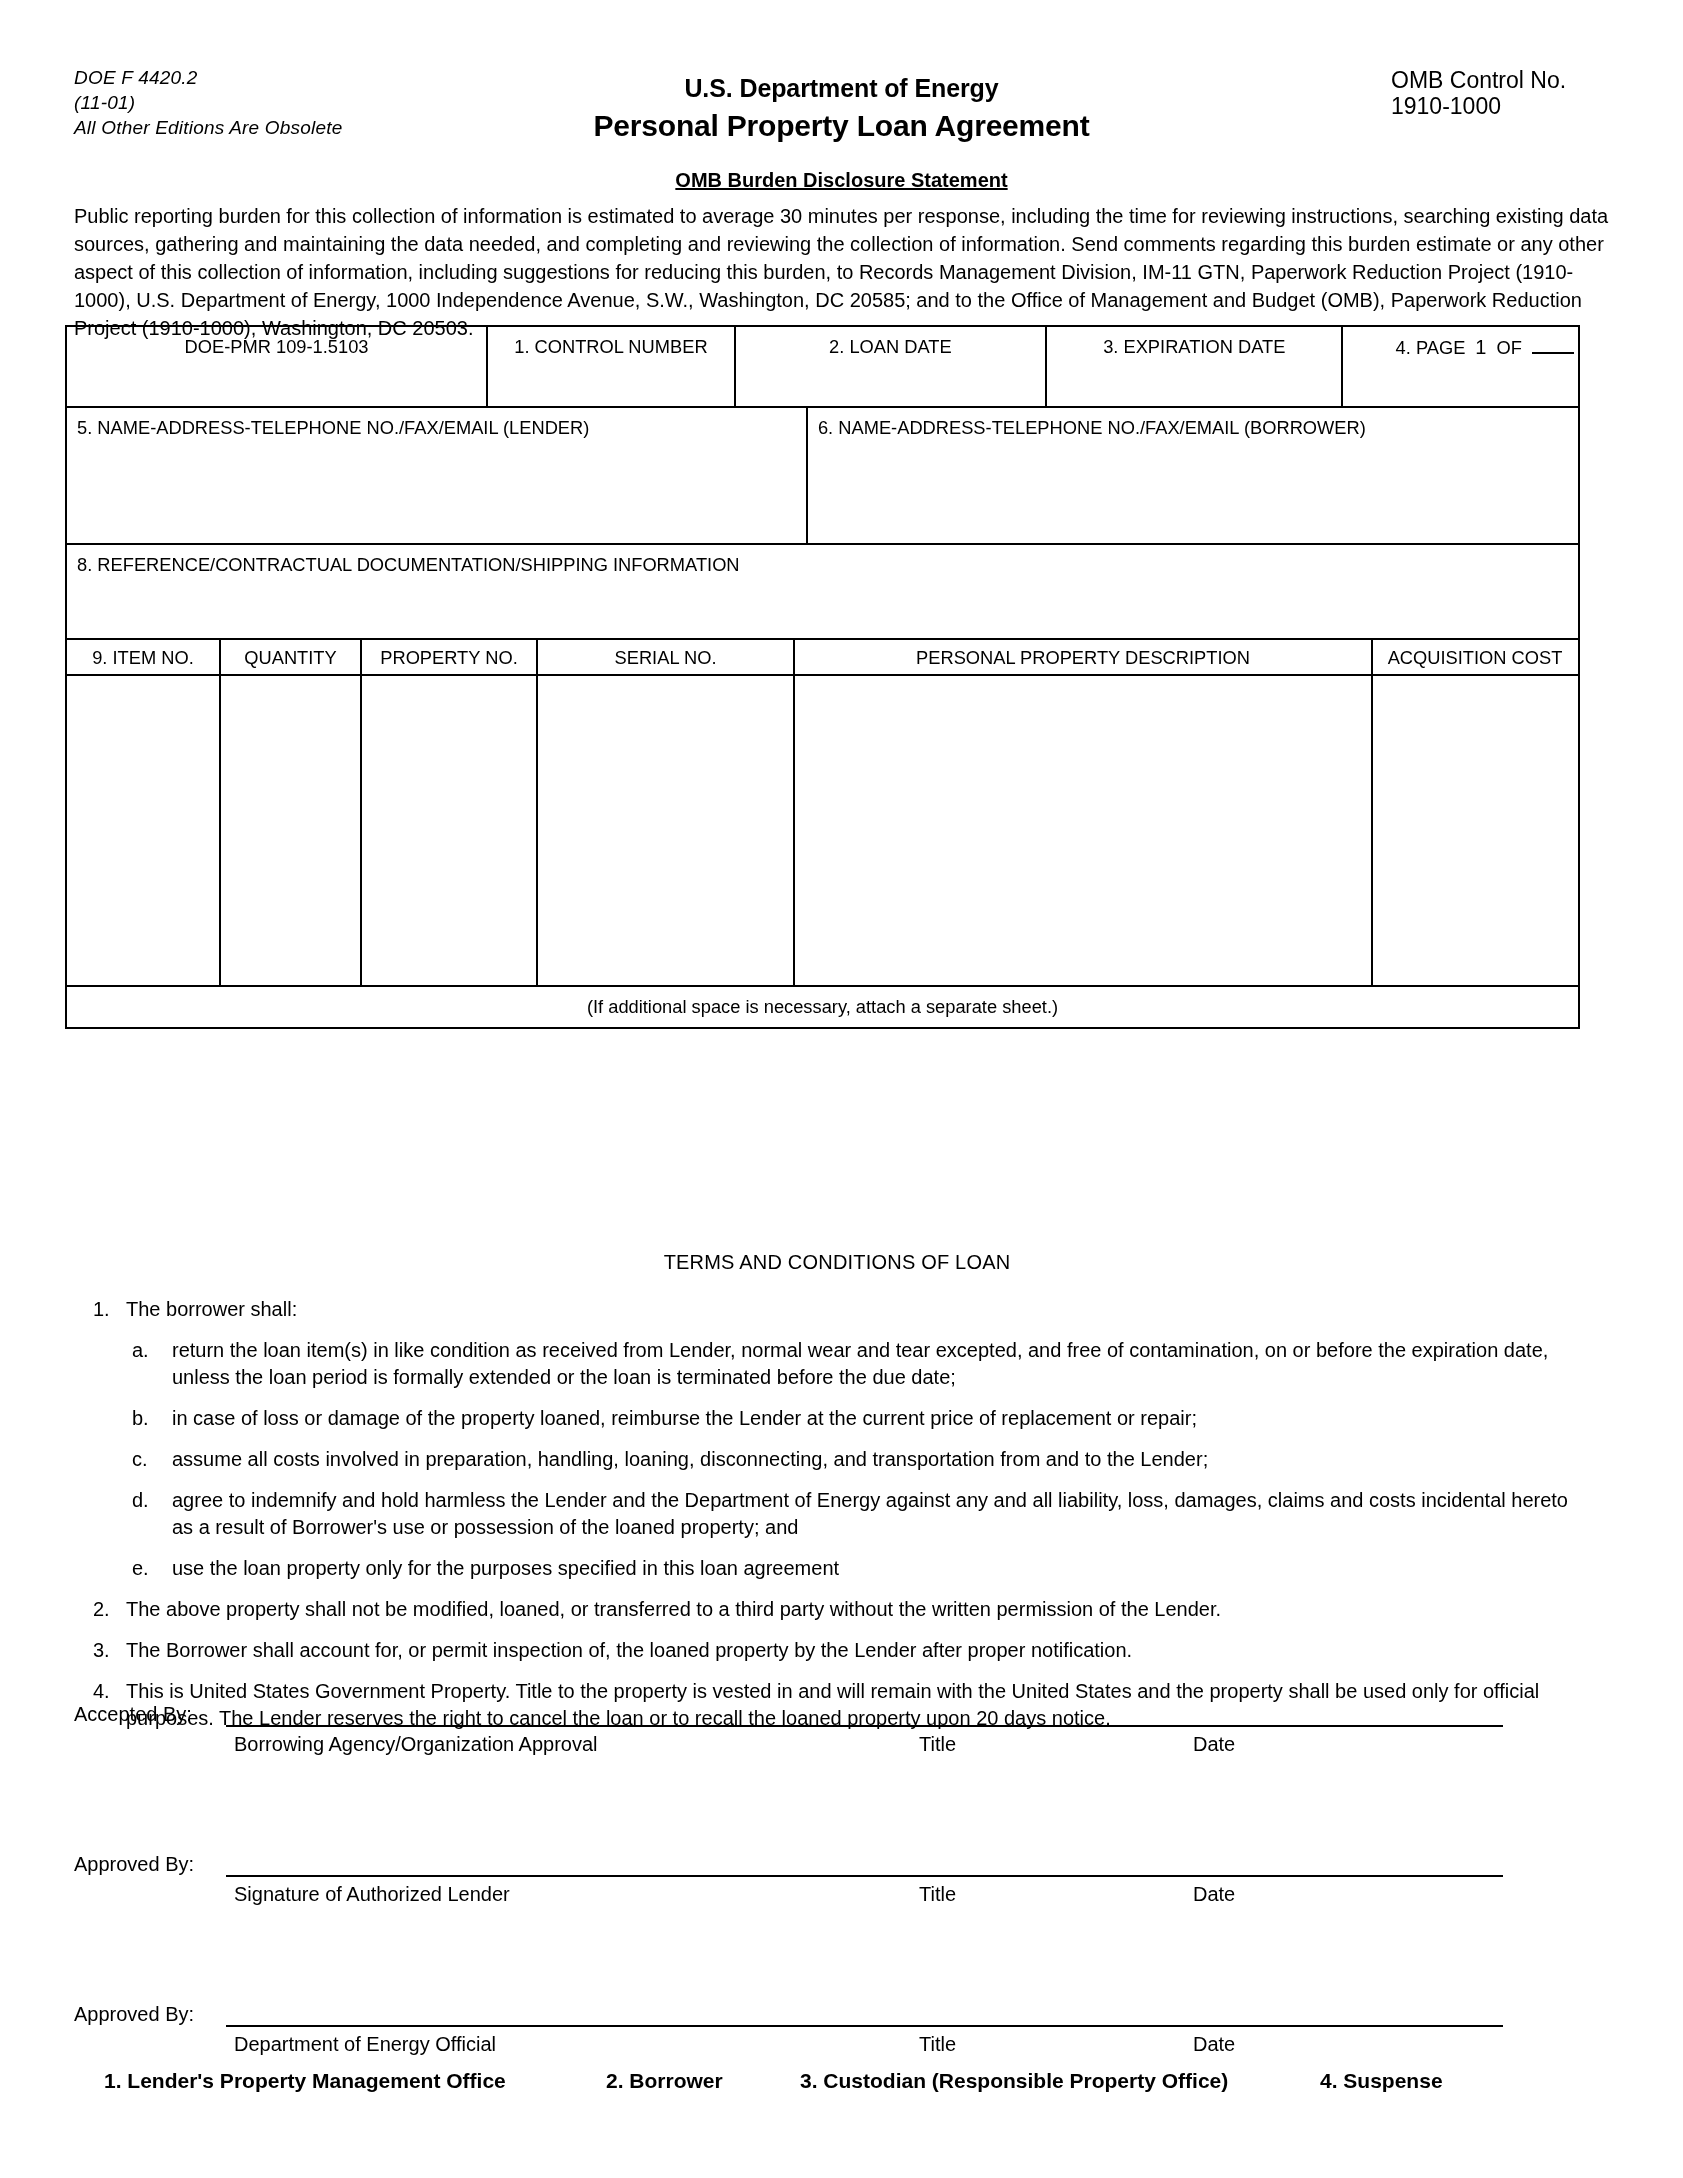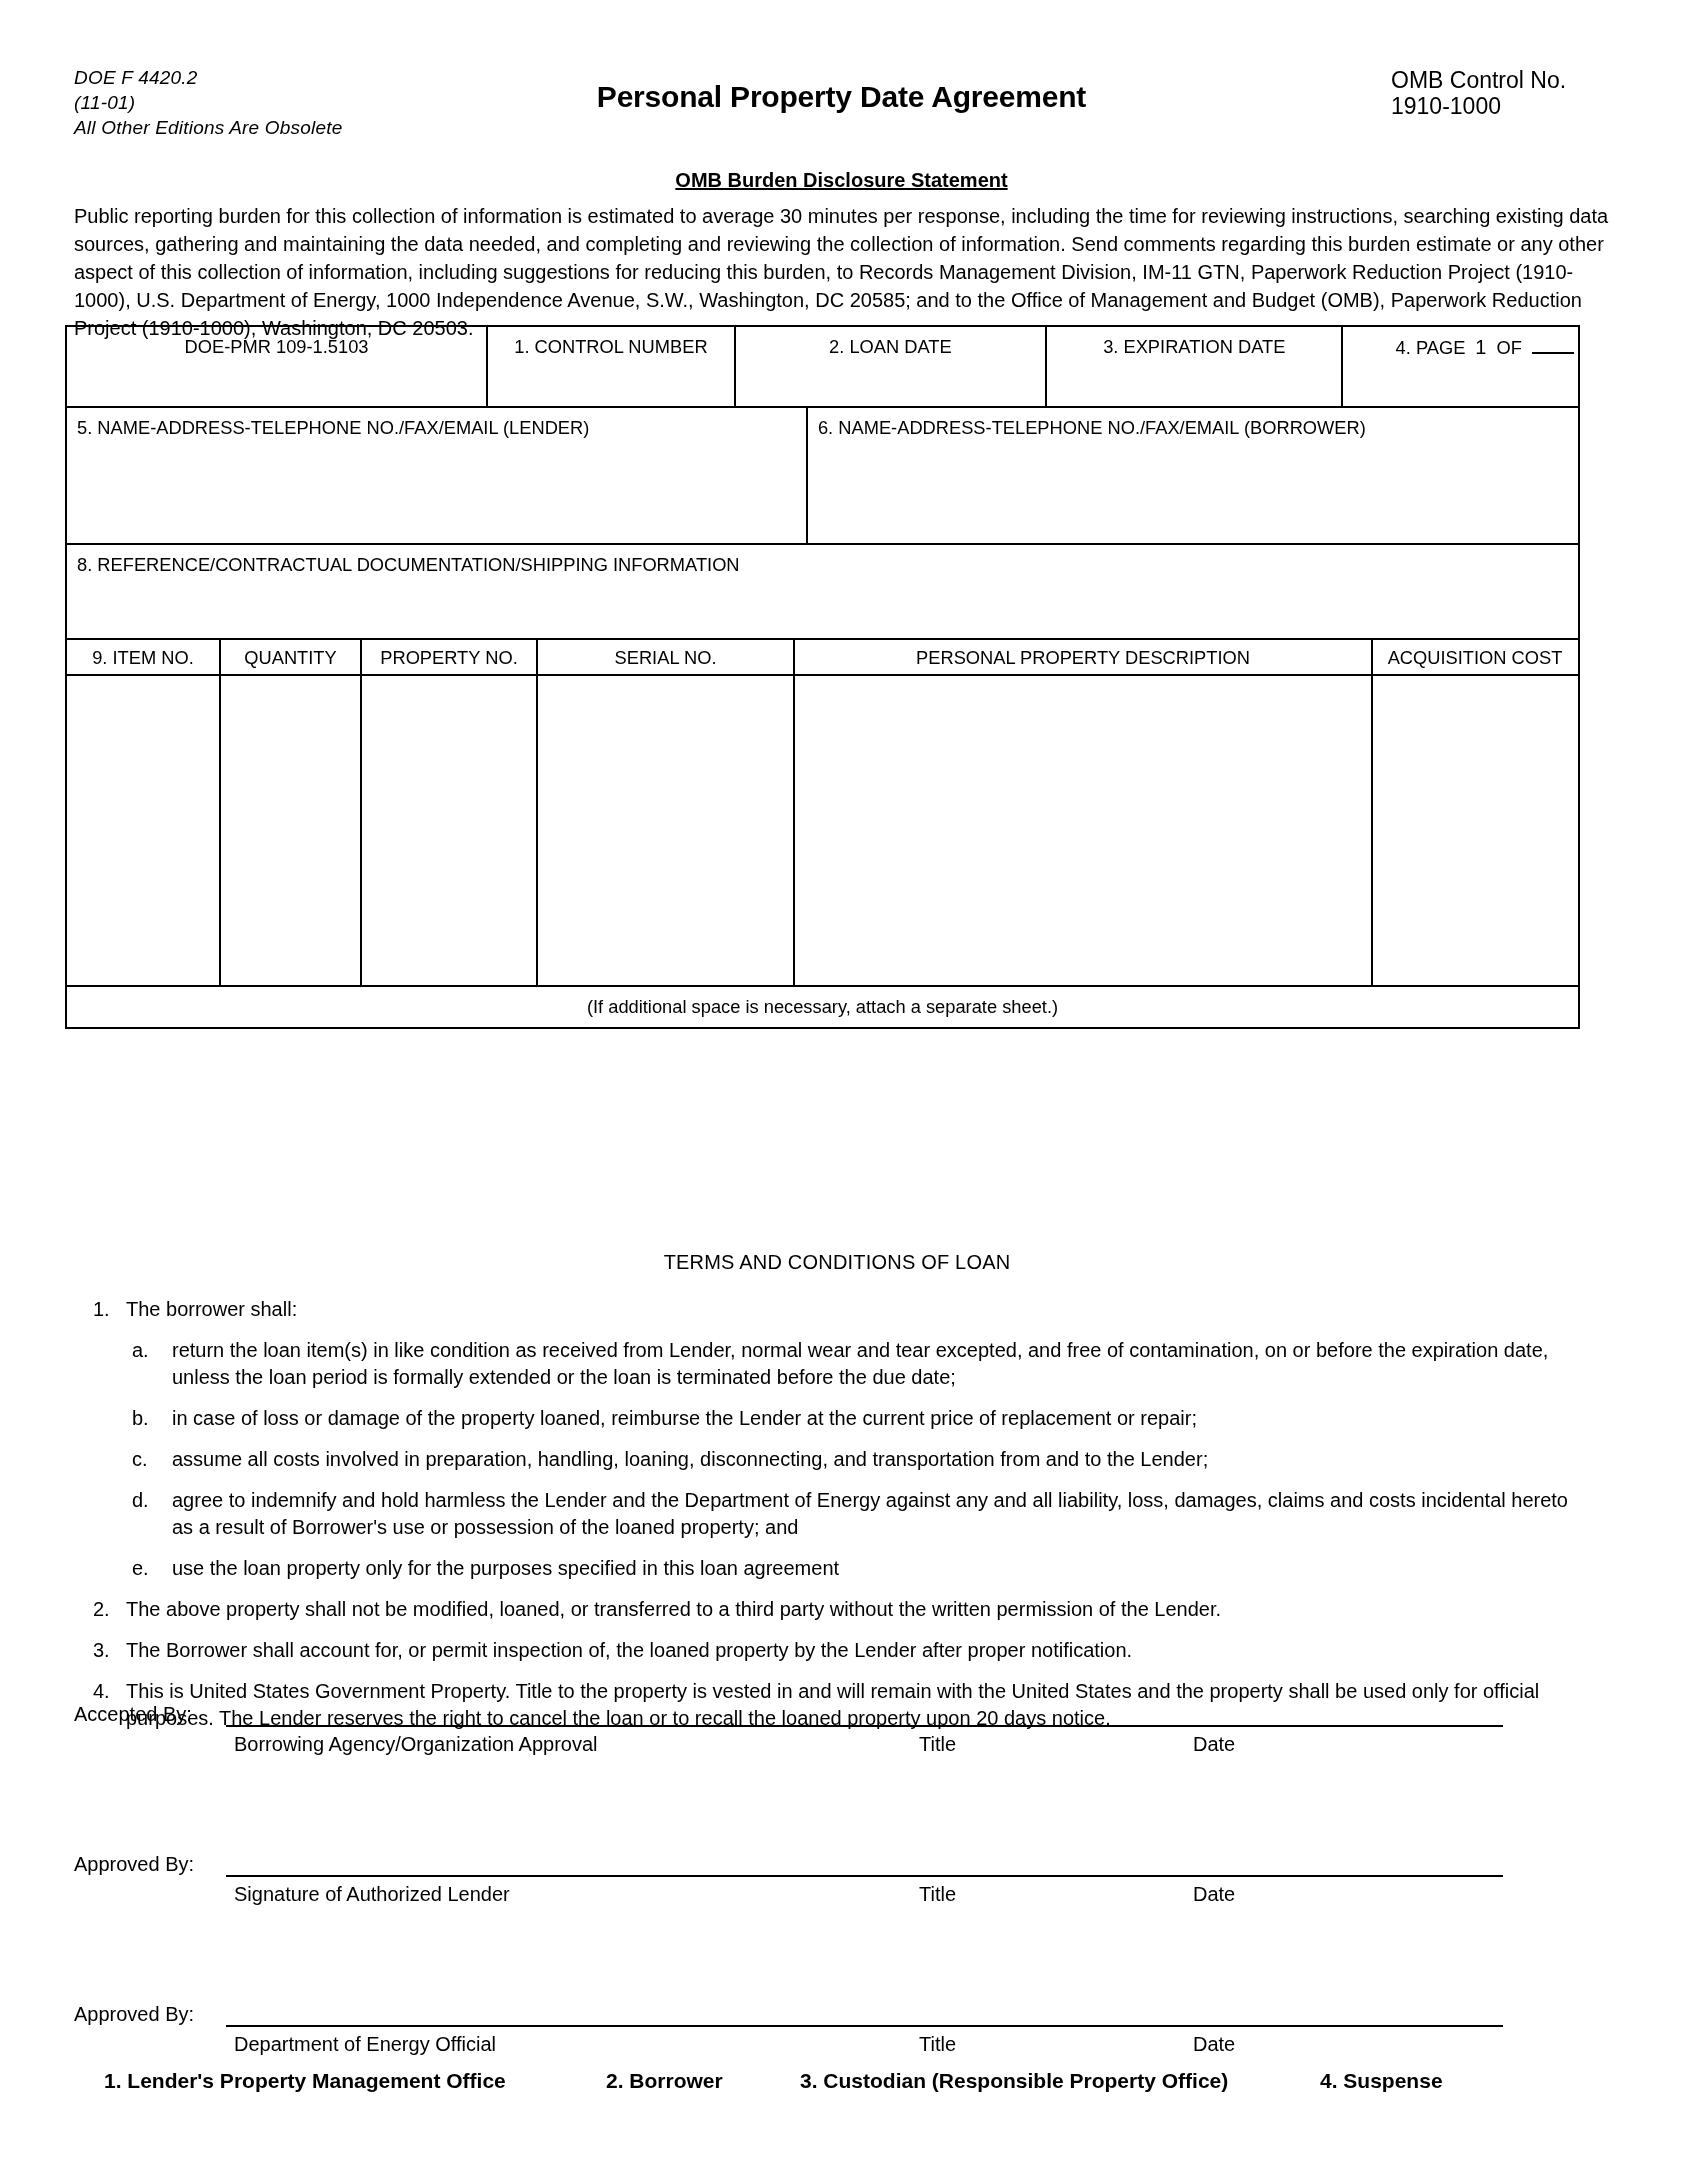--- a/index.html
+++ b/index.html
@@ -271,21 +271,22 @@
 <div class="page">
 
   <div class="header">
     <div class="form-id">
       <div>DOE F  4420.2</div>
       <div>(11-01)</div>
       <div>All Other Editions Are Obsolete</div>
     </div>
 
     <div class="title-block">
-      <div class="title-form">Personal Property Date Agreement</div>
+      <div class="title-agency">U.S. Department of Energy</div>
+      <div class="title-form">Personal Property Loan Agreement</div>
     </div>
 
     <div class="omb-block">
       <div>OMB Control No.</div>
       <div>1910-1000</div>
     </div>
   </div>
 
   <div class="burden-title">OMB Burden Disclosure Statement</div>
   <div class="burden-text">Public reporting burden for this collection of information is estimated to average 30 minutes per response, including the time for reviewing instructions, searching existing data sources, gathering and maintaining the data needed, and completing and reviewing the collection of information. Send comments regarding this burden estimate or any other aspect of this collection of information, including suggestions for reducing this burden, to Records Management Division, IM-11 GTN, Paperwork Reduction Project (1910-1000), U.S. Department of Energy, 1000 Independence Avenue, S.W., Washington, DC 20585; and to the Office of Management and Budget (OMB), Paperwork Reduction Project (1910-1000), Washington, DC 20503.</div>

